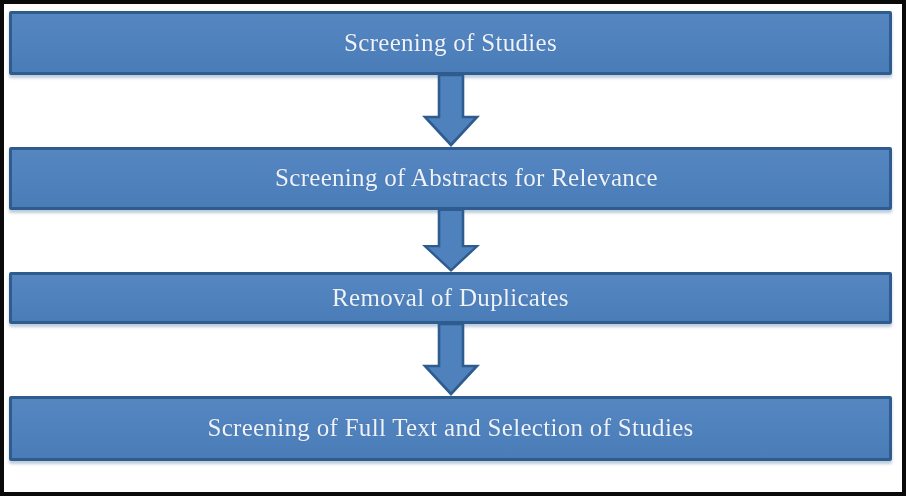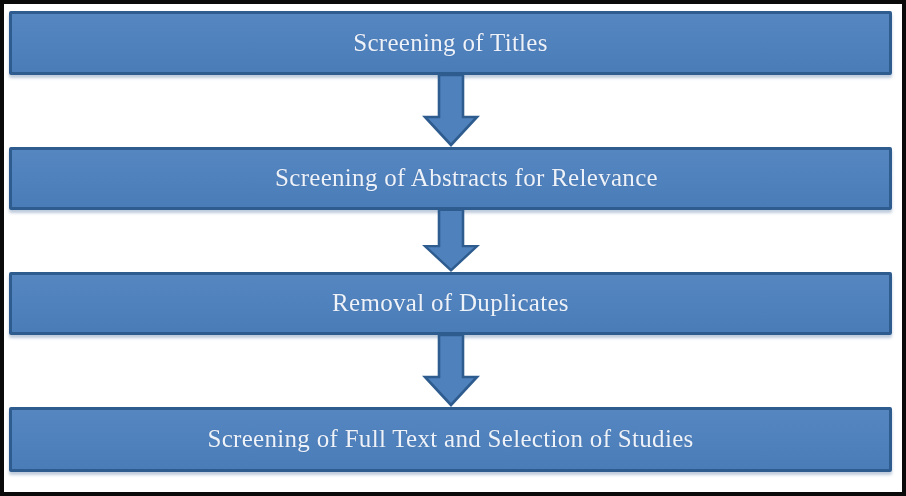--- a/index.html
+++ b/index.html
@@ -36,21 +36,21 @@
   .step-label {
     color: #eef2f9;
     font-size: 25px;
     letter-spacing: 0.3px;
     line-height: 1;
     padding-bottom: 2px;
     text-shadow: 0 0 1px rgba(40, 70, 110, 0.35);
   }
   .box-1 { height: 64px; }
   .box-2 { height: 63px; padding-left: 32px; }
-  .box-3 { height: 63px; }
+  .box-3 { height: 52px; }
   .box-4 { height: 65px; text-align: center; }
   .arrow-gap {
     display: flex;
     align-items: stretch;
     justify-content: center;
     overflow: hidden;
   }
   .gap-1 { height: 72px; }
   .gap-2 { height: 62px; }
   .gap-3 { height: 72px; }
@@ -59,21 +59,21 @@
     height: 100%;
     width: 58px;
   }
 </style>
 </head>
 <body>
 
 <div class="frame">
 
   <div class="step-box box-1">
-    <span class="step-label">Screening of Titles</span>
+    <span class="step-label">Screening of Studies</span>
   </div>
 
   <div class="arrow-gap gap-1">
     <svg viewBox="0 0 58 72" preserveAspectRatio="none" xmlns="http://www.w3.org/2000/svg">
       <polygon points="17,0 41,0 41,42 55,42 29,70 3,42 17,42" fill="#4f81bd" stroke="#2e5c8f" stroke-width="2.6" stroke-linejoin="miter"></polygon>
     </svg>
   </div>
 
   <div class="step-box box-2">
     <span class="step-label">Screening of Abstracts for Relevance</span>

